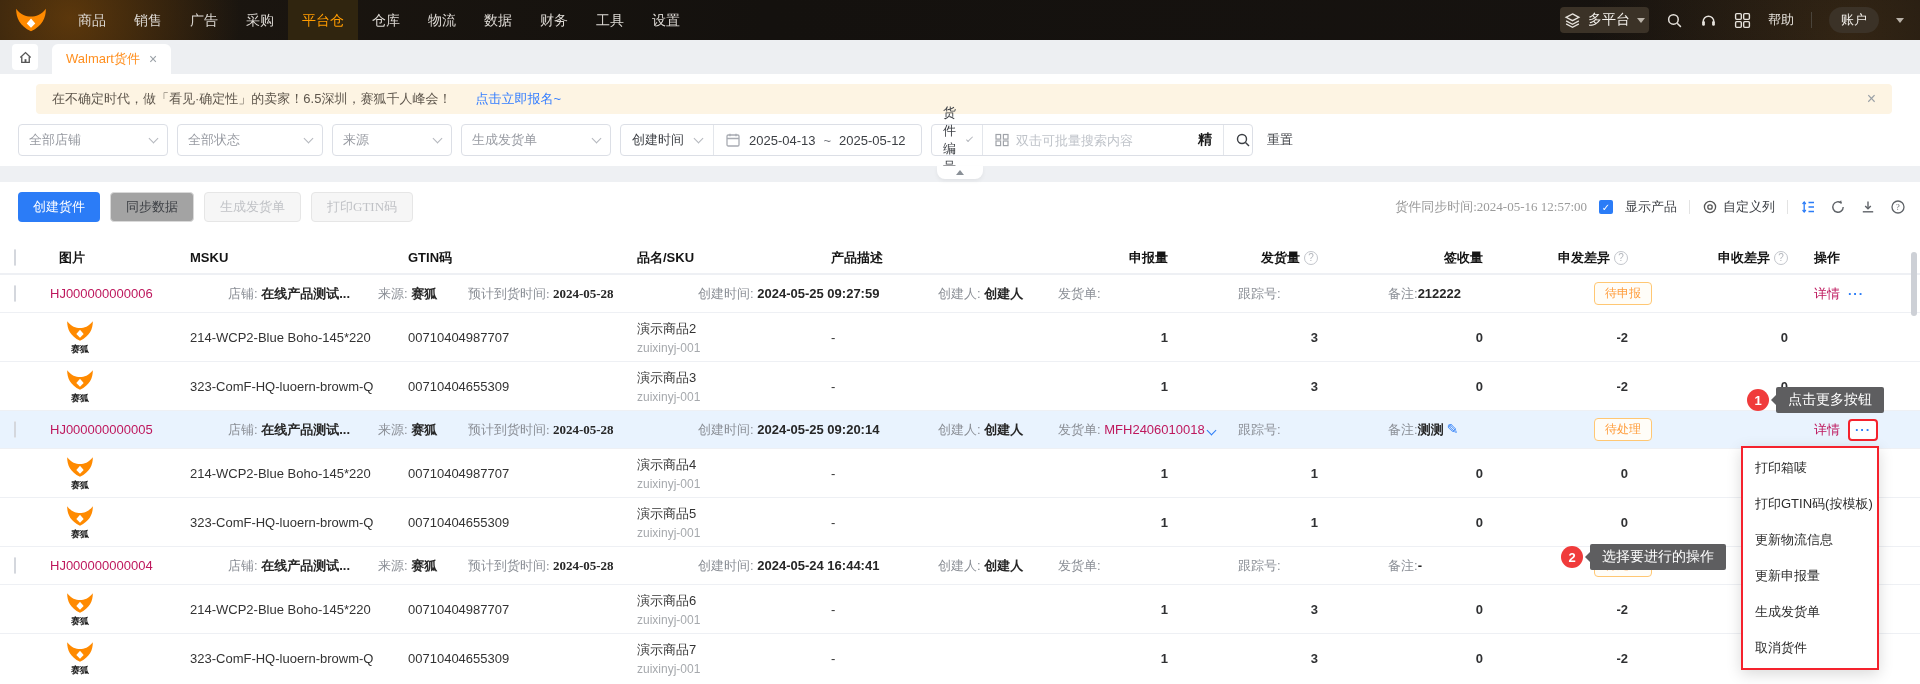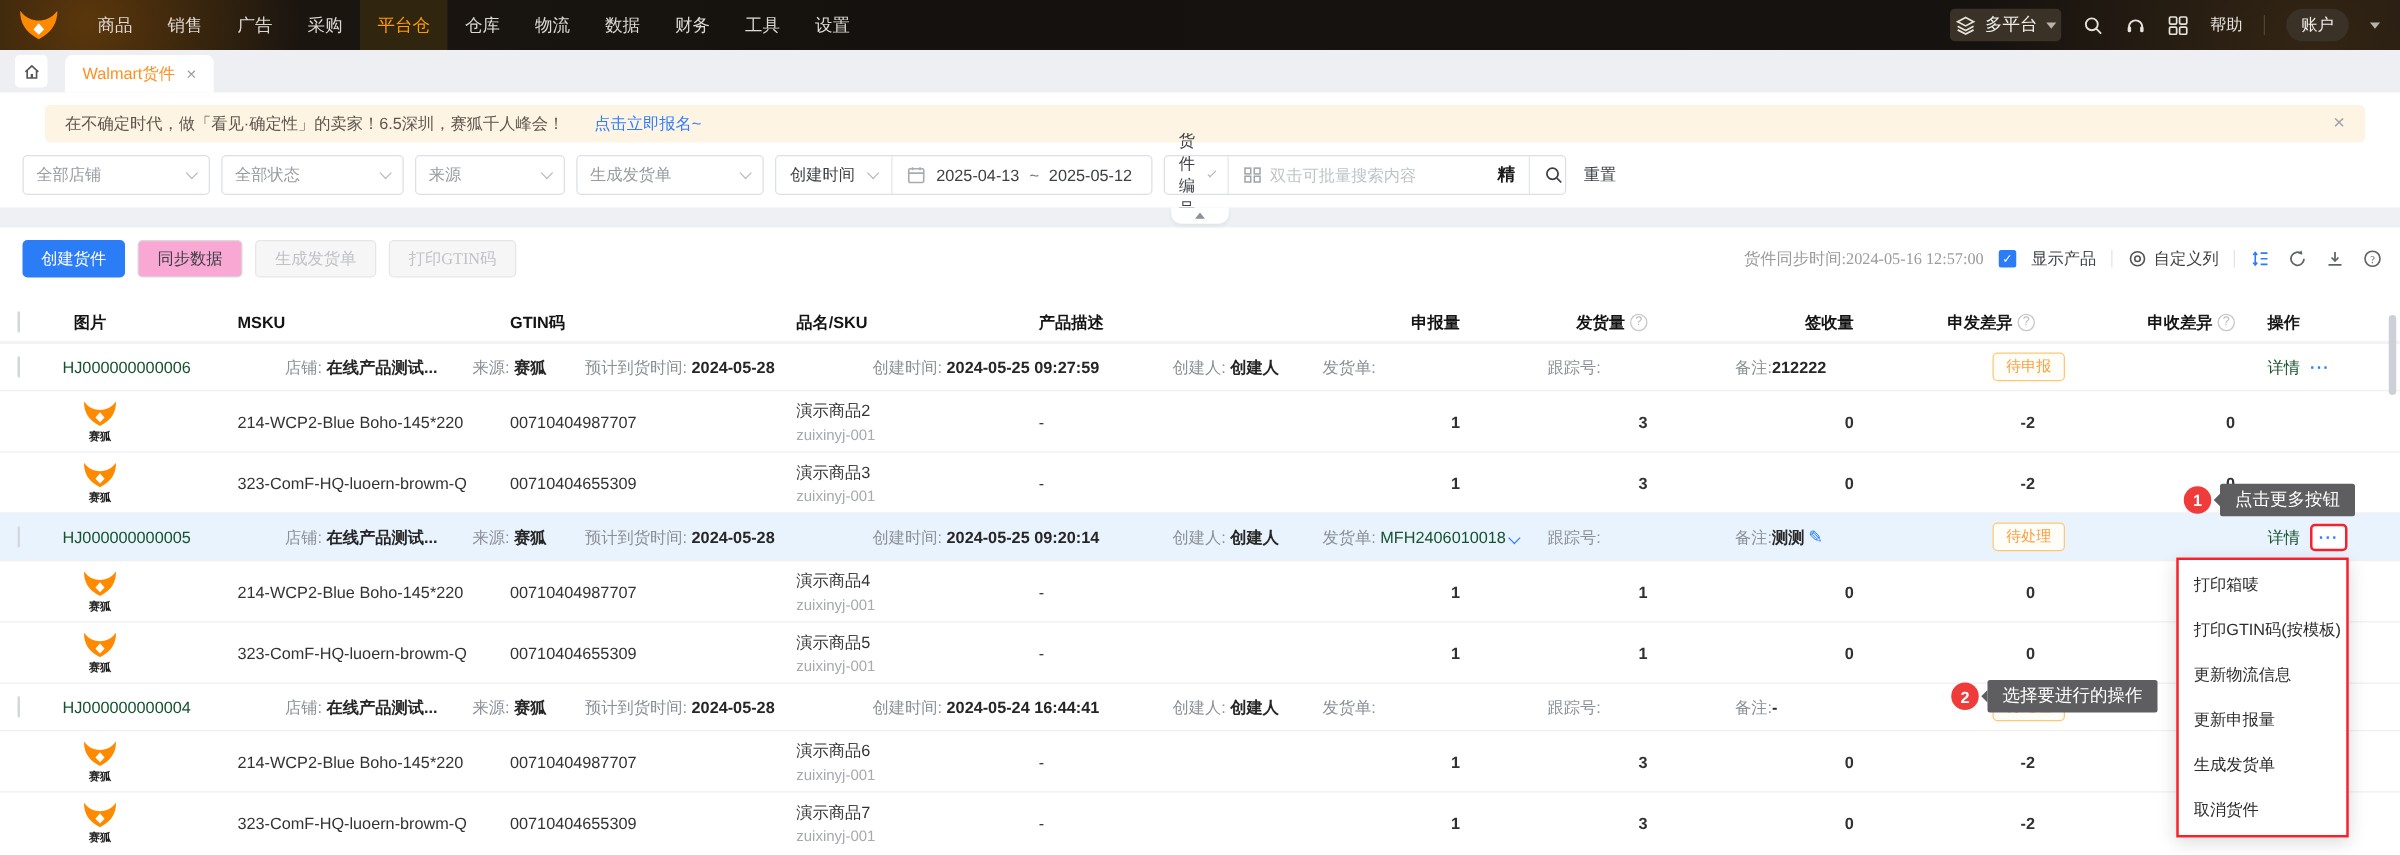--- a/index.html
+++ b/index.html
@@ -59,21 +59,21 @@
     background:#fff; border-radius:0 0 8px 8px; box-shadow:0 2px 4px rgba(0,0,0,.06);
     display:flex; align-items:center; justify-content:center; }
   .tri-up { width:0; height:0; border-left:4.5px solid transparent; border-right:4.5px solid transparent;
     border-bottom:5px solid #8a9097; }
 
   
   .toolbar { margin:10px 14px 0 18px; display:flex; align-items:center;font-family:Liberation Serif, serif; }
   .btns { display:flex; gap:10px; }
   .btn { height:30px; border-radius:4px; padding:0 15px; display:flex; align-items:center; font-size:13px; }
   .btn.primary { background:#2b7cf7; color:#fff; }
-  .btn.default { background:#f9a8d4; border:1px solid #d9d9d9; color:#3c3f44; }
+  .btn.default { background:#a3a3a3; border:1px solid #d9d9d9; color:#3c3f44; }
   .btn.disabled { background:#f6f6f6; border:1px solid #e6e6e6; color:#c0c2c6; }
   .tb-right { margin-left:auto; display:flex; align-items:center; gap:12px; }
   .sync-time { color:#9b9b9b; }
   .ckb { width:14px; height:14px; background:#2b7cf7; border-radius:2px; color:#fff; font-size:10px;
     display:flex; align-items:center; justify-content:center; }
   .tb-divider { width:1px; height:14px; background:#e3e3e3; }
   .tb-ic { width:16px; height:16px; display:flex; }
   .ic-group { display:flex; align-items:center; gap:14px; }
 
   
@@ -91,28 +91,28 @@
   .h-num { display:flex; justify-content:flex-end; align-items:center; gap:4px; padding-right:12px; }
   .c-act { padding-left:14px; }
   .qmark { width:14px; height:14px; border:1px solid #c3c6cc; border-radius:50%; color:#b3b6bc;
     font-size:10px; font-weight:400; display:inline-flex; align-items:center; justify-content:center; }
 
   .grow { height:38px; display:flex; align-items:center; border-top:1px solid #eef0f4; }
   .grow.hl { background:#e9f3fe; }
   .gseg { flex-shrink:0; white-space:nowrap; overflow:visible; }
   .g-cb { width:44px; padding-left:14px; }
   .g-id { width:140px; padding-left:6px; }
-  .g-store { width:150px;margin-left:44px; } .g-src { width:90px; } .g-eta { width:230px; } .g-created { width:240px; }
+  .g-store { width:150px;margin-left:44px; } .g-src { width:90px; } .g-eta { width:230px;font-family:Liberation Serif, serif; } .g-created { width:240px; }
   .g-creator { width:120px; } .g-ship { width:180px; } .g-track { width:150px; } .g-remark { width:180px; }
   .g-badge { width:110px; display:flex; justify-content:center; }
   .g-spacer { flex:1; }
   .g-act { width:120px; padding-left:14px; display:flex; align-items:center; gap:8px; }
   .glabel { color:#8b8f96; }
   .gval { color:#262626; font-weight:600; }
-  .glink { color:#14532d; }
+  .glink { color:#be185d; }
   .cvd.blue { border-color:#2b7cf7; }
   .pencil { color:#2b7cf7; font-size:14px; margin-left:3px; }
   .badge { border:1px solid #ffc773; color:#ff9d3c; background:#fffdf8; border-radius:4px;
     padding:2px 10px; font-size:12px; }
   .more-btn { color:#2b7cf7; font-weight:700; letter-spacing:1px; }
   .more-btn.red-box { border:2px solid #f5222d; border-radius:4px; padding:0 5px; line-height:18px; background:#fff; }
 
   .irow { height:49px; align-items:center; border-top:1px solid #eef0f4; }
   .thumb { width:42px; text-align:center; line-height:1; }
   .thumb-label { font-size:9px; font-weight:700; color:#1a1a1a; margin-top:1px; }

